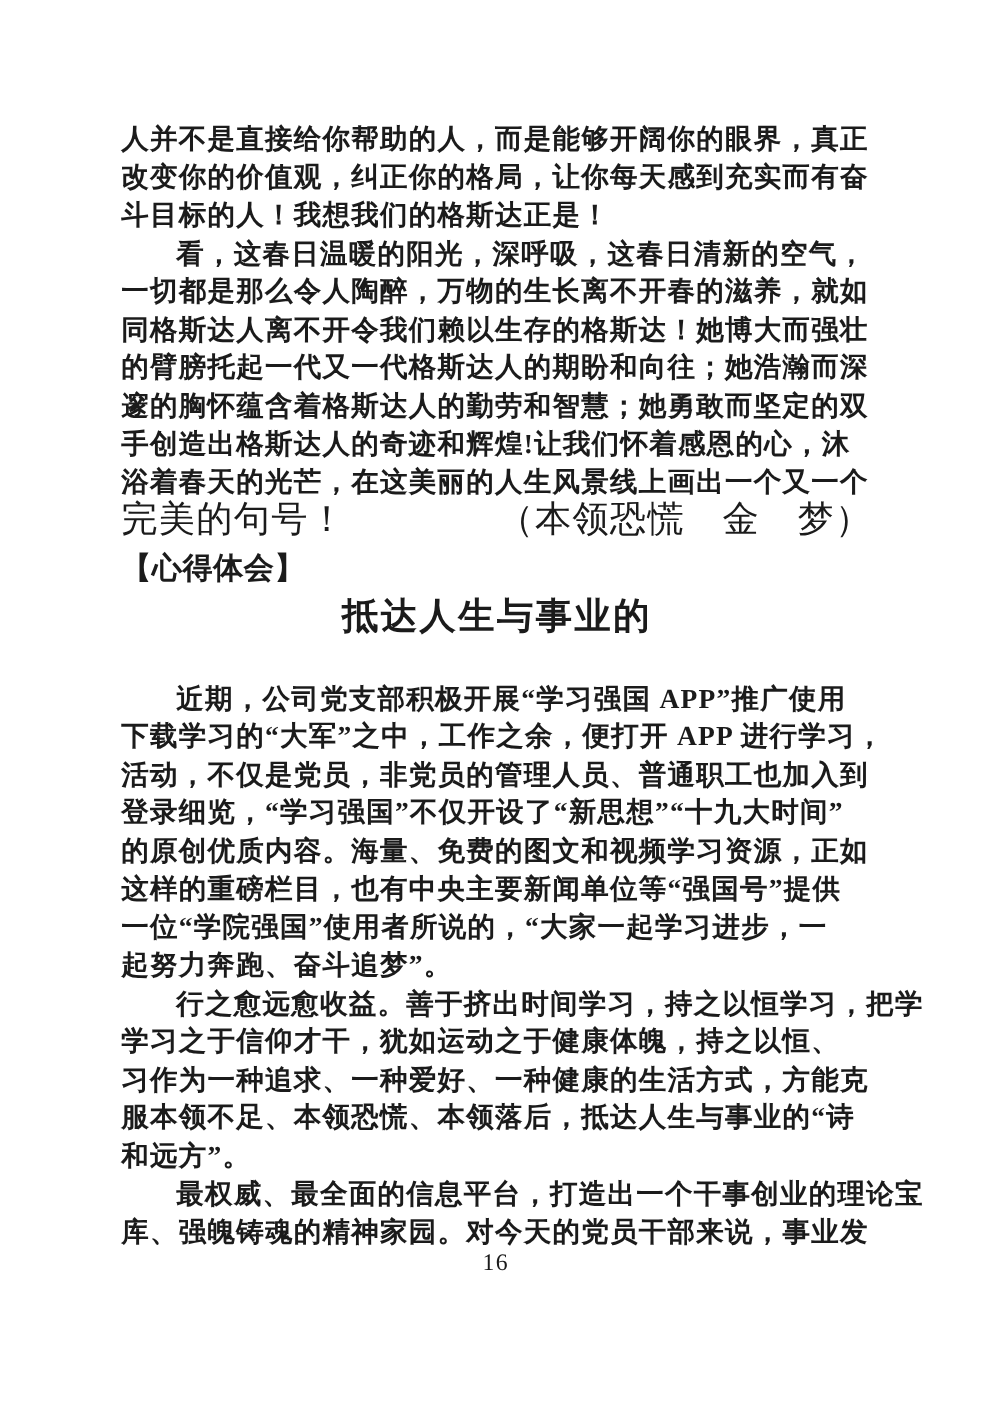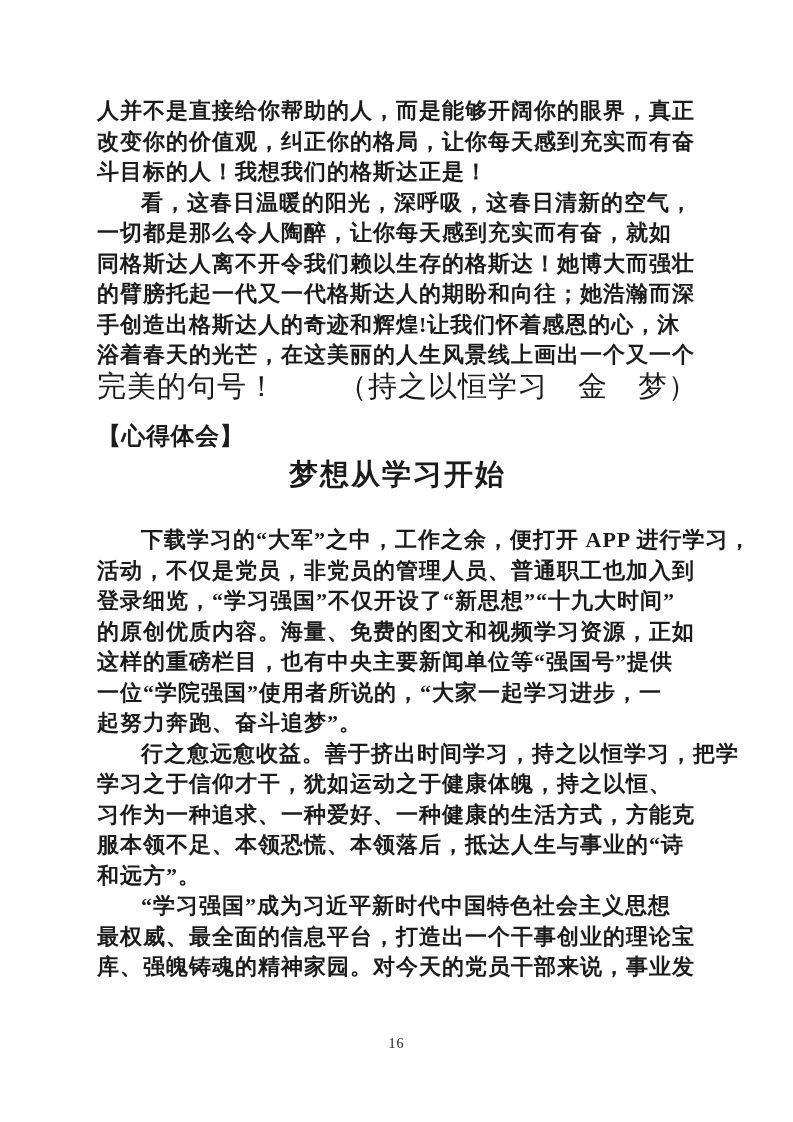--- a/index.html
+++ b/index.html
@@ -34,100 +34,101 @@
   .split-line {
     height: 30.5px;
     line-height: 30.5px;
     font-size: 29px;
     letter-spacing: 1px;
     display: flex;
     justify-content: space-between;
     white-space: nowrap;
   }
   .section-header {
-    margin-top: 20px;
+    margin-top: 8px;
     height: 30px;
     line-height: 30px;
     font-size: 24px;
     font-weight: bold;
     letter-spacing: 0.5px;
     font-family: "Liberation Serif", "DejaVu Serif", serif;
   }
   .article-title {
     margin: 5px 0 0 0;
     height: 36px;
     line-height: 36px;
     font-size: 29px;
     font-weight: bold;
     text-align: center;
     letter-spacing: 2px;
     font-family: "Liberation Sans", "DejaVu Sans", sans-serif;
   }
   .after-title { margin-top: 33px; }
   .page-footer {
     position: absolute;
-    top: 1036px;
+    top: 1000px;
     left: 0;
     width: 100%;
     text-align: center;
-    font-size: 14px;
+    font-size: 19px;
     letter-spacing: 1px;
     color: #1b1b1b;
   }
 </style>
 </head>
 <body>
 
 <div class="page">
   <div class="content">
 
     <div class="para">
         <div class="line">人并不是直接给你帮助的人，而是能够开阔你的眼界，真正</div>
         <div class="line">改变你的价值观，纠正你的格局，让你每天感到充实而有奋</div>
         <div class="line">斗目标的人！我想我们的格斯达正是！</div>
       </div>
 
     <div class="para indent">
         <div class="line">看，这春日温暖的阳光，深呼吸，这春日清新的空气，</div>
-        <div class="line">一切都是那么令人陶醉，让你每天感到充实而有奋，就如</div>
+        <div class="line">一切都是那么令人陶醉，万物的生长离不开春的滋养，就如</div>
         <div class="line">同格斯达人离不开令我们赖以生存的格斯达！她博大而强壮</div>
         <div class="line">的臂膀托起一代又一代格斯达人的期盼和向往；她浩瀚而深</div>
+        <div class="line">邃的胸怀蕴含着格斯达人的勤劳和智慧；她勇敢而坚定的双</div>
         <div class="line">手创造出格斯达人的奇迹和辉煌!让我们怀着感恩的心，沐</div>
         <div class="line">浴着春天的光芒，在这美丽的人生风景线上画出一个又一个</div>
       </div>
 
     <div class="split-line">
       <span>完美的句号！</span>
-      <span>（持之以恒学习　金　梦）</span>
+      <span>（本领恐慌　金　梦）</span>
     </div>
 
     <div class="section-header">【心得体会】</div>
 
-    <div class="article-title">梦想从学习开始</div>
+    <div class="article-title">抵达人生与事业的</div>
 
     <div class="para indent after-title">
+        <div class="line">近期，公司党支部积极开展“学习强国 APP”推广使用</div>
         <div class="line">下载学习的“大军”之中，工作之余，便打开 APP 进行学习，</div>
         <div class="line">活动，不仅是党员，非党员的管理人员、普通职工也加入到</div>
         <div class="line">登录细览，“学习强国”不仅开设了“新思想”“十九大时间”</div>
         <div class="line">的原创优质内容。海量、免费的图文和视频学习资源，正如</div>
         <div class="line">这样的重磅栏目，也有中央主要新闻单位等“强国号”提供</div>
         <div class="line">一位“学院强国”使用者所说的，“大家一起学习进步，一</div>
         <div class="line">起努力奔跑、奋斗追梦”。</div>
       </div>
 
     <div class="para indent">
         <div class="line">行之愈远愈收益。善于挤出时间学习，持之以恒学习，把学</div>
         <div class="line">学习之于信仰才干，犹如运动之于健康体魄，持之以恒、</div>
         <div class="line">习作为一种追求、一种爱好、一种健康的生活方式，方能克</div>
         <div class="line">服本领不足、本领恐慌、本领落后，抵达人生与事业的“诗</div>
         <div class="line">和远方”。</div>
       </div>
 
     <div class="para indent">
-        <div class="line">“学习强国”成为习近平新时代中国特色社会主义思想</div>
         <div class="line">最权威、最全面的信息平台，打造出一个干事创业的理论宝</div>
         <div class="line">库、强魄铸魂的精神家园。对今天的党员干部来说，事业发</div>
       </div>
 
   </div>
 
   <div class="page-footer">16</div>
 </div>
 
 </body></html>

